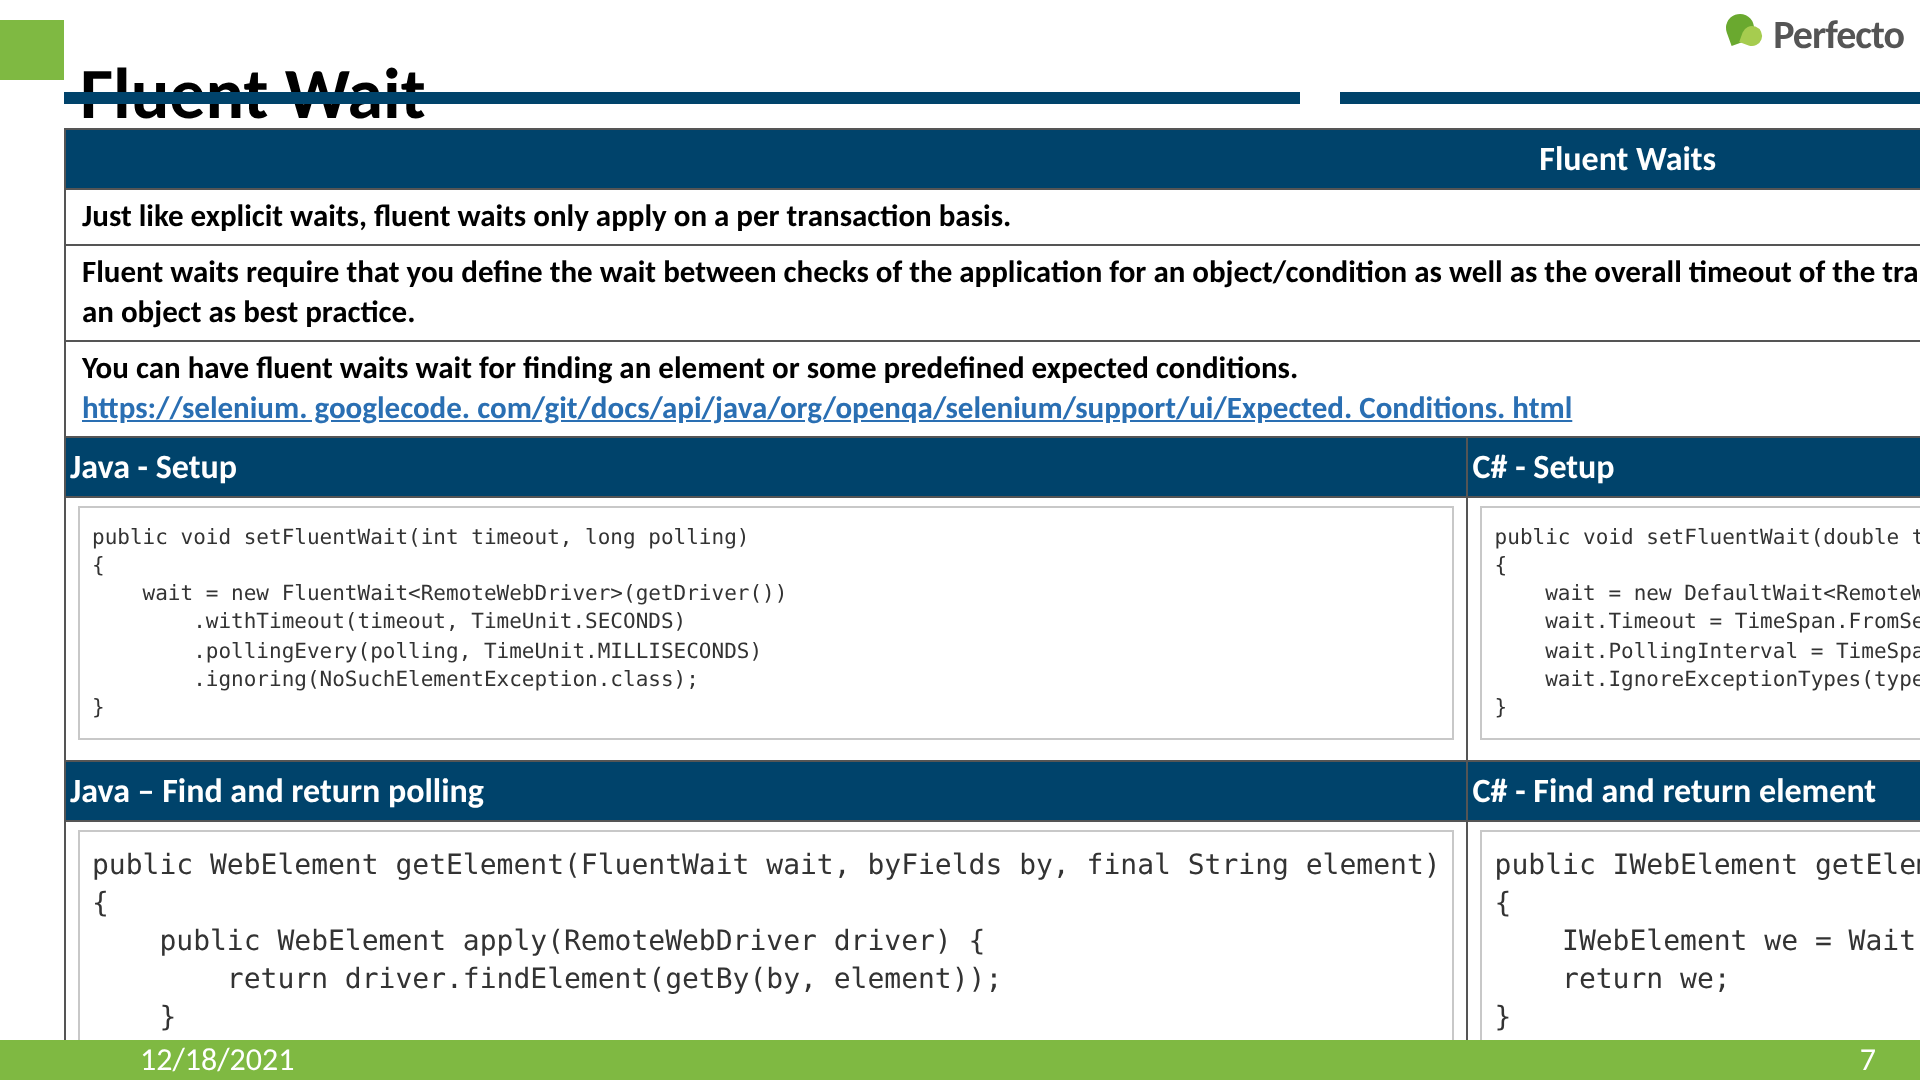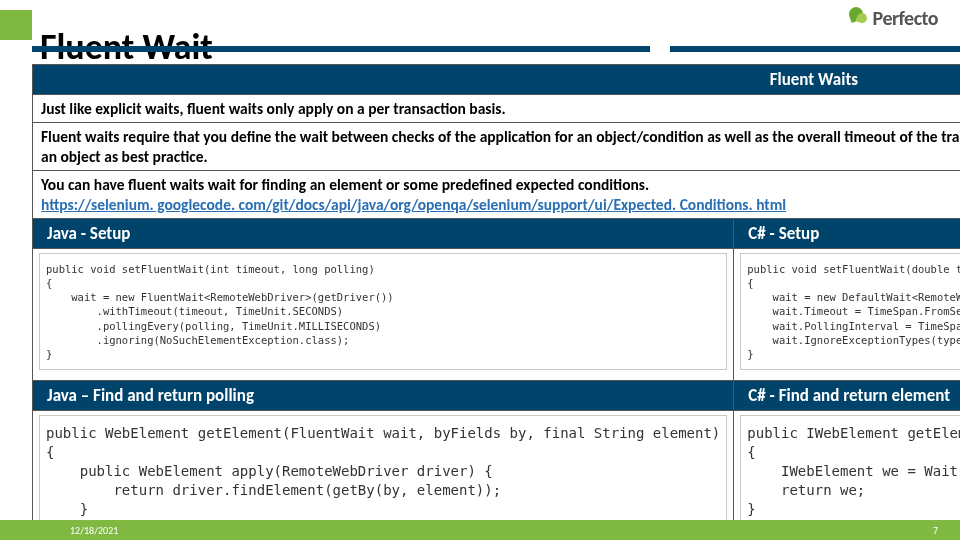--- a/index.html
+++ b/index.html
@@ -3,42 +3,42 @@
 <meta charset="utf-8">
 <style>
   * { box-sizing: border-box; margin: 0; padding: 0; }
   html, body { width: 960px; height: 540px; font-family: Calibri, Arial, sans-serif; background: #fff; color: #000; }
   .slide { position: relative; width: 960px; height: 540px; }
 
   
   .title-row { display: flex; align-items: center; height: 46px; }
   .green-block { width: 32px; height: 30px; background: #7fb942; margin-top: 4px; }
   .title-text { font-size: 36px; font-weight: 700; margin-left: 8px; margin-top: 48px; }
-  .logo { position: absolute; top: 6px; right: 22px; display: flex; align-items: center; gap: 4px; text-align: center; }
+  .logo { position: absolute; top: 6px; right: 8px; display: flex; align-items: center; gap: 4px; text-align: center; }
   .logo-mark { width: 22px; height: 22px; position: relative; }
   .logo-mark .leaf { position: absolute; width: 14px; height: 14px; border-radius: 50% 50% 50% 0; background: #6aa92f; transform: rotate(-20deg); left: 2px; top: 0; }
   .logo-mark .leaf2 { position: absolute; width: 10px; height: 10px; border-radius: 50% 50% 50% 0; background: #a6cc4f; transform: rotate(20deg); left: 10px; top: 6px; }
   .logo-word { font-size: 20px; font-weight: 700; color: #555; letter-spacing: -0.5px; }
   .header-underline-wrap { display: flex; }
   .header-underline-left { flex: 1; height: 6px; background: #00436b; }
   .header-underline-right { width: 290px; height: 6px; background: #00436b; margin-left: 10px; }
 
   
   .tbl { position: absolute; left: 32px; top: 64px; width: 896px; border-collapse: collapse; }
   .tbl td, .tbl th { border: 1px solid #555; vertical-align: top; }
   .hdr-dark { background: #00436b; color: #fff; font-weight: 700; text-align: center; font-size: 17px; padding: 4px 6px; }
-  .hdr-dark-left { background: #00436b; color: #fff; font-weight: 700; text-align: left; font-size: 17px; padding: 4px 14px; margin-top: 23px; }
+  .hdr-dark-left { background: #00436b; color: #fff; font-weight: 700; text-align: left; font-size: 17px; padding: 4px 2px; margin-top: 23px; }
   .body-cell { background: #fff; padding: 4px 8px; font-size: 15.5px; line-height: 1.25; font-weight: 600; }
   .body-cell a { color: #2a6fb3; text-decoration: underline; }
   .code-cell { background: #fff; padding: 4px 6px 10px 6px; }
   .code-box { border: 1px solid #c8c8c8; background: #fff; font-family: Consolas, monospace; font-size: 10.5px; line-height: 1.35; padding: 8px 6px; color: #333; white-space: pre; overflow: hidden; }
   .code-box.small { font-size: 14px; }
 
   
-  .footer { position: absolute; left: 0; bottom: 0; width: 960px; height: 20px; background: #7fb942; color: #fff; font-size: 10px; display: flex; align-items: center; }
+  .footer { position: absolute; left: 0; bottom: 0; width: 960px; height: 20px; background: #7fb942; color: #fff; font-size: 16px; display: flex; align-items: center; }
   .footer .date { margin-left: 70px; }
   .footer .copy { position: absolute; left: 50%; transform: translateX(-50%); }
   .footer .pg { position: absolute; right: 22px; }
 </style>
 </head>
 <body>
 <div class="slide">
 
   <div class="title-row">
     <div class="green-block"></div>

